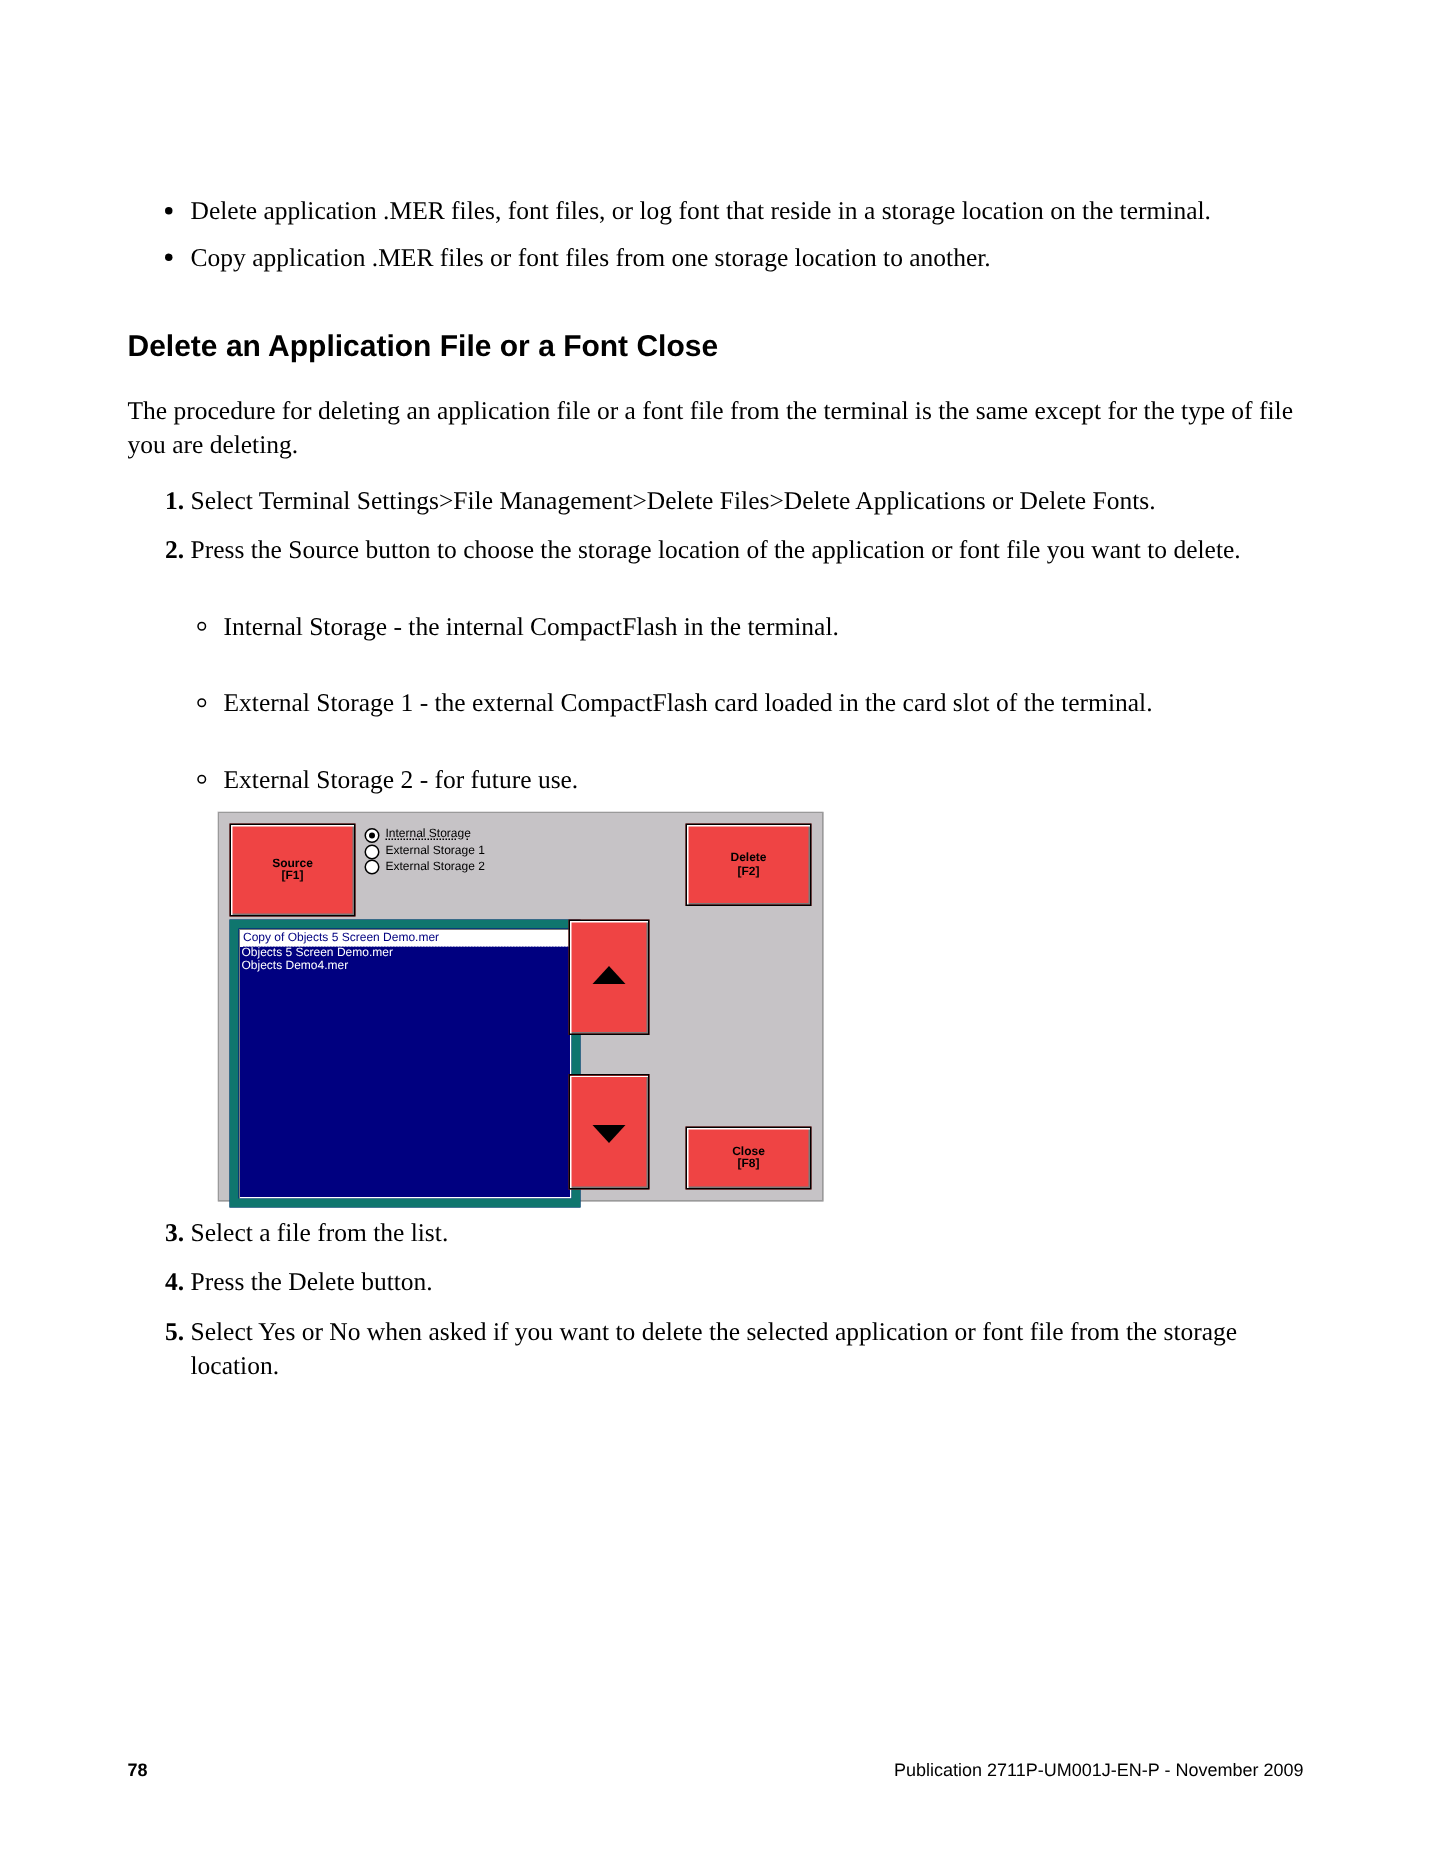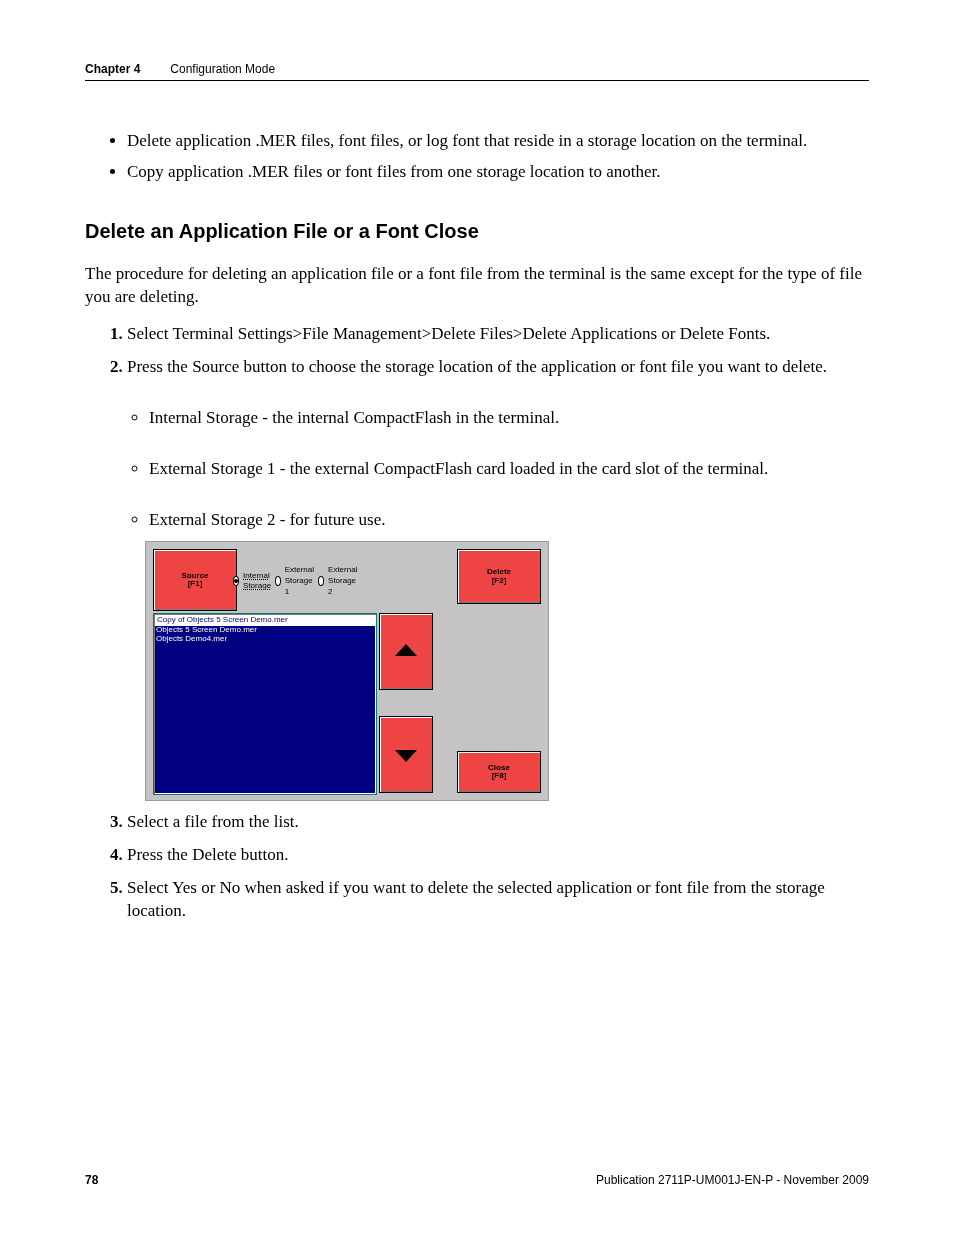--- a/index.html
+++ b/index.html
@@ -101,39 +101,39 @@
     display: flex;
     flex-direction: column;
     align-items: center;
     justify-content: center;
     text-align: center;
     line-height: 1.1;
   }
   .btn-source { width: 82px; height: 60px; font-weight: bold; }
   .radio-panel {
     width: 108px; height: 60px;
-    display: flex; flex-direction: row; justify-content: center;
+    display: flex; flex-direction: column; justify-content: flex-start;
     padding: 2px 2px;
     font-size: 8px;
   }
   .radio-row { display: flex; align-items: center; gap: 4px; }
   .radio-dot {
     width: 8px; height: 8px; border: 1px solid #000; border-radius: 50%; background: #fff;
     display: inline-flex; align-items: center; justify-content: center;
   }
   .radio-dot.sel::after { content: ""; width: 4px; height: 4px; background: #000; border-radius: 50%; }
   .spacer1 { width: 68px; }
   .btn-delete { width: 82px; height: 53px; font-weight: bold; margin-left: auto; }
 
   .list-box {
     position: absolute;
     top: 72px; left: 8px;
     width: 220px; height: 178px;
     background: #000080;
-    border: 1px solid #0f766e;
+    border: 6px solid #0f766e;
     box-shadow: inset 1px 1px 0 #7a7a7a, inset -1px -1px 0 #fff;
     color: #fff;
     font-size: 8px;
     line-height: 1.1;
     padding: 1px;
     overflow: hidden;
   }
   .list-box .row { padding: 0 1px; white-space: nowrap; }
   .list-box .row.sel { background: #ffffff; color: #000080; border: 1px dotted #fff; }
 
@@ -169,24 +169,20 @@
     justify-content: space-between;
     font-family: Arial, Helvetica, sans-serif;
     font-size: 12px;
   }
   .footer .pnum { font-weight: bold; }
 </style>
 </head>
 <body>
 
 <div class="page">
-  <div class="header">
-    <span class="chap">Chapter 4</span>
-    <span>Configuration Mode</span>
-  </div>
 
   <div class="content">
     <div class="twocol">
       <div class="rightcol">
         <ul class="bullets">
           <li>Delete application .MER files, font files, or log font that reside in a storage location on the terminal.</li>
           <li>Copy application .MER files or font files from one storage location to another.</li>
         </ul>
 
         <h2 class="subheading">Delete an Application File or a Font Close</h2>

